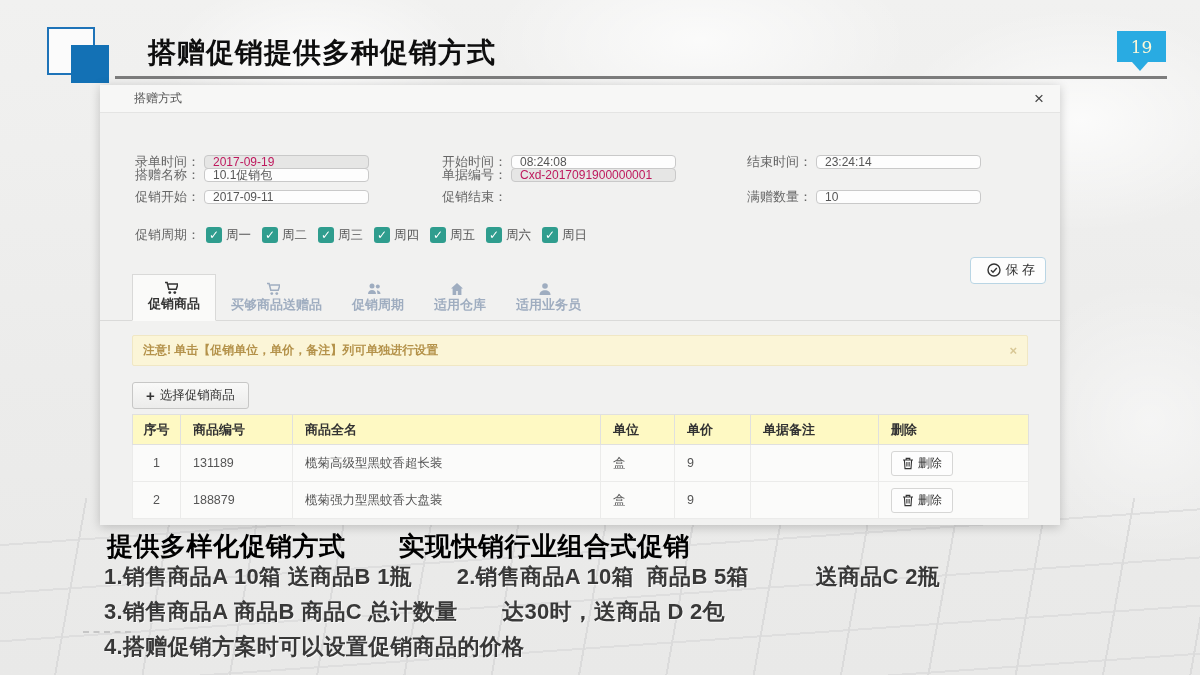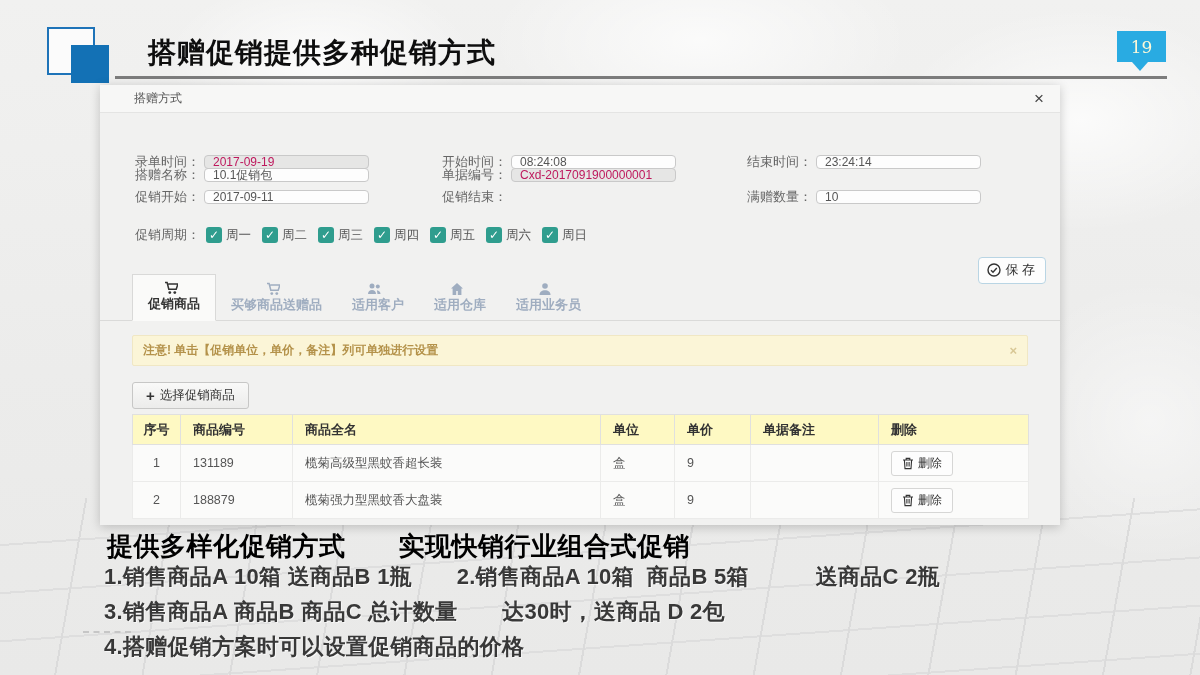--- a/index.html
+++ b/index.html
@@ -59,21 +59,21 @@
 
   .week-row { position:absolute; left:18px; top:141px; display:flex; align-items:center; }
   .week-row .wlabel { width:82px; text-align:right; font-size:13px; color:#666; margin-right:6px; }
   .day { display:flex; align-items:center; margin-right:11px; }
   .cb { width:16px; height:16px; background:#2f9d8e; border-radius:3px; color:#fff;
     font-size:12px; font-weight:bold; display:flex; align-items:center; justify-content:center;
     margin-right:4px; cursor:pointer; }
   .day span.dlab { font-size:12.5px; color:#555; }
 
   .save-btn { position:absolute; right:14px; top:172px; display:flex; align-items:center;
-    padding:3px 10px 4px 8px; background:#fdfdfd; border:1px solid #b9d5e4; border-radius:4px;
+    padding:3px 10px 4px 16px; background:#fdfdfd; border:1px solid #b9d5e4; border-radius:4px;
     font-size:13px; color:#333; cursor:pointer; }
   .save-btn svg { margin-right:4px; }
 
   .tabbar { position:absolute; left:0; right:0; top:206px; height:30px; border-bottom:1px solid #dadad9;
     display:flex; align-items:flex-end; padding-left:32px; }
   .tab { display:flex; align-items:center; padding:6px 15px 7px 15px; font-size:13px; font-weight:bold;
     color:#9fadc0; cursor:pointer; margin-bottom:-1px;flex-direction:column; }
   .tab svg { margin-right:7px; }
   .tab.active { background:#fafaf9; border:1px solid #d9d9d8; border-bottom:1px solid #fafaf9; color:#333; }
 
@@ -218,21 +218,21 @@
       </svg>
       <span>买够商品送赠品</span>
     </div>
     <div class="tab">
       <svg width="15" height="14" viewBox="0 0 15 14">
         <circle cx="5" cy="4" r="2.5" fill="currentColor"></circle>
         <path d="M1 12c0-2.6 1.8-4.1 4-4.1s4 1.5 4 4.1z" fill="currentColor"></path>
         <circle cx="10.8" cy="4.4" r="2" fill="currentColor"></circle>
         <path d="M9.9 8.2c2 .3 3.6 1.6 3.6 3.8h-3z" fill="currentColor"></path>
       </svg>
-      <span>适用客户</span>
+      <span>促销周期</span>
     </div>
     <div class="tab">
       <svg width="14" height="14" viewBox="0 0 14 14">
         <path d="M7 1L1 6.6h1.6V13h3.6V9h1.6v4h3.6V6.6H13z" fill="currentColor"></path>
       </svg>
       <span>适用仓库</span>
     </div>
     <div class="tab">
       <svg width="14" height="14" viewBox="0 0 14 14">
         <circle cx="7" cy="4" r="2.8" fill="currentColor"></circle>

